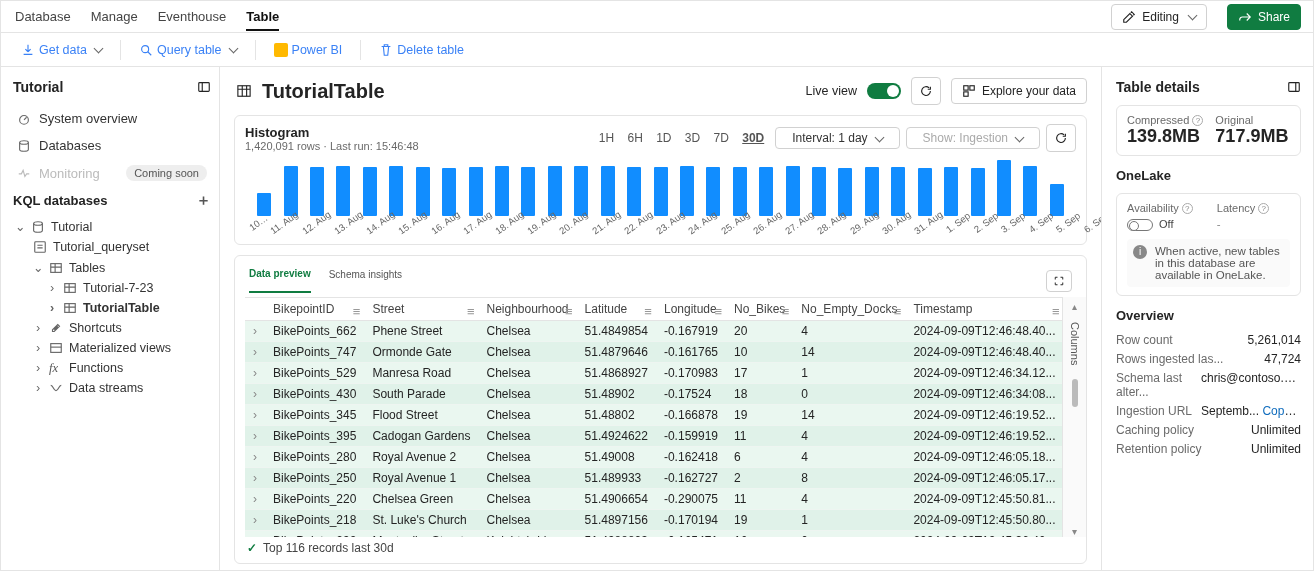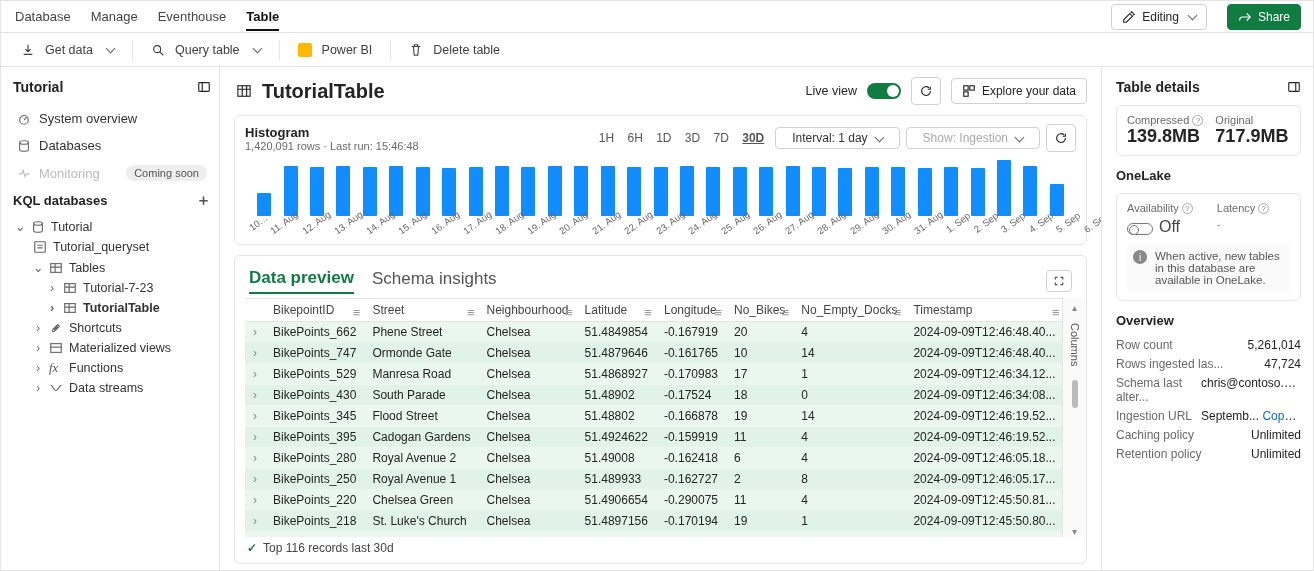--- a/index.html
+++ b/index.html
@@ -25,21 +25,21 @@
   
   .topnav{display:flex;align-items:center;height:32px;padding:0 12px 0 14px;border-bottom:1px solid var(--border);gap:20px}
   .topnav .tab{font-size:13px;color:#454545;cursor:pointer;padding:6px 0}
   .topnav .tab.sel{color:#111;font-weight:600;border-bottom:2px solid #111;padding-bottom:5px}
   .topnav .spacer{flex:1}
   .btn{display:inline-flex;align-items:center;gap:6px;border:1px solid var(--border2);background:#fff;border-radius:4px;padding:3px 10px;font-size:12px;color:#242424;cursor:pointer;height:26px}
   .btn.green{background:var(--green);border-color:var(--green);color:#fff}
   .chev::after{content:"";display:inline-block;width:6px;height:6px;border-right:1px solid #666;border-bottom:1px solid #666;transform:rotate(45deg);margin-left:4px;margin-bottom:2px}
   
   .toolbar{display:flex;align-items:center;height:34px;border-bottom:1px solid var(--border);padding:0 12px;gap:4px}
-  .tbtn{display:inline-flex;align-items:center;gap:10px;padding:4px 8px;border-radius:4px;font-size:12.5px;color:#404040;cursor:pointer}
+  .tbtn{display:inline-flex;align-items:center;gap:4px;padding:4px 8px;border-radius:4px;font-size:12.5px;color:#3b82f6;cursor:pointer}
   .sep{width:1px;height:20px;background:var(--border);margin:0 6px}
   .ico{width:14px;height:14px;display:inline-flex;align-items:center;justify-content:center}
   .ico svg{width:14px;height:14px}
   .pbi{width:14px;height:14px;background:#ffb900;border-radius:2px;display:inline-block;position:relative}
   
   .body{display:flex;flex:1;min-height:0}
   .leftcol{width:219px;border-right:1px solid var(--border);display:flex;flex-direction:column;padding:10px 8px 10px 12px}
   .leftcol h4{margin:2px 0 10px 0;font-size:14px;font-weight:700;display:flex;align-items:center;justify-content:space-between}
   .nav-item{display:flex;align-items:center;gap:8px;padding:6px 4px;color:var(--muted);font-size:13px;border-radius:4px;cursor:pointer}
   .nav-item .lab{color:#333}
@@ -75,21 +75,21 @@
   .lightbtn.disabled{color:#aaa}
   .chart{position:relative;height:80px;margin-top:4px}
   .bars{display:flex;align-items:flex-end;height:60px;gap:0;padding:0 6px}
   .bars .barwrap{flex:1;display:flex;justify-content:center}
   .bars .bar{width:14px;background:var(--bar);border-radius:1px}
   .xlabels{display:flex;padding:0 0px;margin-top:2px}
   .xlabels span{flex:1;text-align:center;font-size:9.5px;color:#666;transform:rotate(-36deg);transform-origin:top center;white-space:nowrap}
   
   .dpcard{border:1px solid var(--border);border-radius:6px;padding:4px 0 4px 0;display:flex;flex-direction:column;min-height:0;flex:1}
   .dptabs{display:flex;gap:18px;padding:8px 14px 4px 14px;align-items:center}
-  .dptabs .t{font-size:17px;color:#555;padding-bottom:4px;cursor:pointer}
+  .dptabs .t{font-size:10px;color:#555;padding-bottom:12px;cursor:pointer}
   .dptabs .t.sel{color:var(--green);font-weight:600;border-bottom:2px solid var(--green)}
   .dptabs .ri{margin-left:auto}
   .fullsc{width:26px;height:22px;border:1px solid var(--border2);border-radius:4px;display:inline-flex;align-items:center;justify-content:center;cursor:pointer}
   .gridwrap{position:relative;flex:1;min-height:0;overflow:hidden;padding:0 28px 0 10px}
   table.grid{width:100%;border-collapse:collapse;font-size:12px}
   table.grid th{background:#fff;border-top:1px solid var(--border);border-bottom:1px solid var(--border);text-align:left;padding:4px 8px;color:#444;font-weight:400;position:relative;white-space:nowrap}
   table.grid th .menu{position:absolute;right:4px;top:6px;color:#999;font-size:13px}
   table.grid td{padding:3px 8px;border-bottom:1px solid #eef5f1;white-space:nowrap;overflow:hidden;text-overflow:ellipsis}
   table.grid tr.data{background:var(--mint)}
   table.grid tr.data:nth-child(even){background:var(--mint2)}
@@ -109,21 +109,21 @@
   .metric .val{font-size:18px;font-weight:600}
   .subhead{font-weight:700;font-size:13px;margin-top:2px}
   .kv{display:flex;justify-content:space-between;font-size:12px}
   .kv .k{color:var(--muted)}
   .kv .v{max-width:100px;overflow:hidden;text-overflow:ellipsis;white-space:nowrap}
   .onelake-box{border:1px solid var(--border);border-radius:6px;padding:8px 10px;font-size:11.5px;display:flex;flex-direction:column;gap:8px}
   .ol-row{display:flex;gap:24px}
   .ol-m .lab{font-size:11px;color:var(--muted);display:flex;align-items:center;gap:3px}
   .switchoff{width:26px;height:12px;border:1px solid #777;border-radius:8px;position:relative;display:inline-block;vertical-align:middle}
   .switchoff::after{content:"";position:absolute;left:1px;top:1px;width:8px;height:8px;border-radius:50%;border:1px solid #777;background:#fff}
-  .inlinelab{font-size:16px;color:#444;margin-left:6px}
+  .inlinelab{font-size:11px;color:#444;margin-left:6px}
   .infohint{display:flex;gap:8px;align-items:flex-start;background:var(--bg2);border-radius:4px;padding:6px;color:#555}
   .info-i{width:14px;height:14px;border-radius:50%;background:#888;color:#fff;font-size:10px;display:inline-flex;align-items:center;justify-content:center;flex:0 0 14px}
   .linky{color:var(--accent);cursor:pointer}
   .qmark{width:11px;height:11px;border-radius:50%;border:1px solid #aaa;font-size:8px;color:#888;display:inline-flex;align-items:center;justify-content:center}
   svg{stroke:currentColor;fill:none;stroke-width:1.3}
 </style>
 </head>
 <body>
 
 <div class="app">

